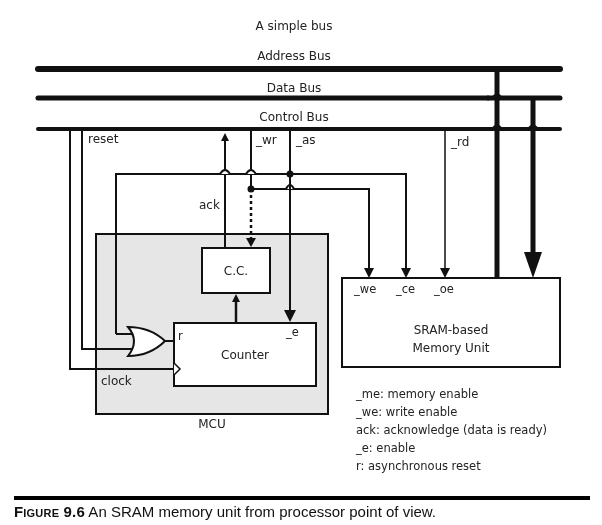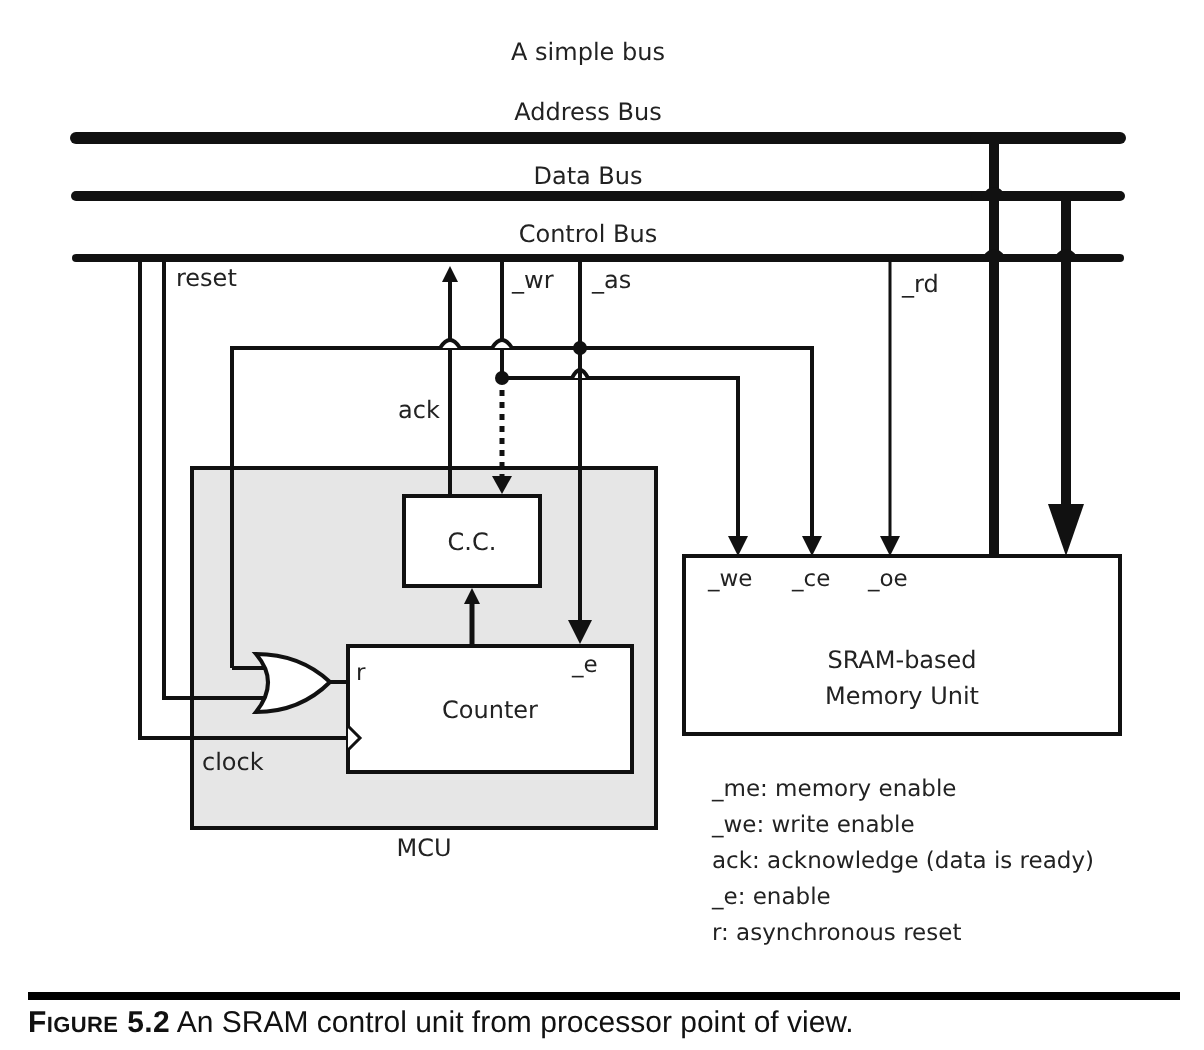--- a/index.html
+++ b/index.html
@@ -103,13 +103,13 @@
   <g>
     <text class="lbl-sm" x="356" y="398">_me: memory enable</text>
     <text class="lbl-sm" x="356" y="416">_we: write enable</text>
     <text class="lbl-sm" x="356" y="434">ack: acknowledge (data is ready)</text>
     <text class="lbl-sm" x="356" y="452">_e: enable</text>
     <text class="lbl-sm" x="356" y="470">r: asynchronous reset</text>
   </g>
 </svg>
 
 <div class="caption-rule"></div>
-<div class="caption"><span class="fig">Figure 5.2</span><span> An SRAM control unit from processor point of view.</span></div>
+<div class="caption"><span class="fig">Figure 9.6</span><span> An SRAM memory unit from processor point of view.</span></div>
 
 </body></html>

